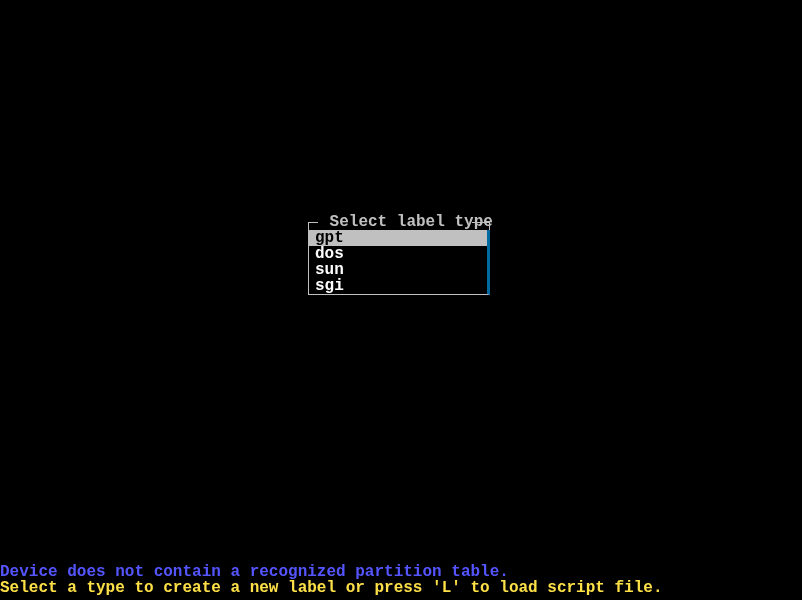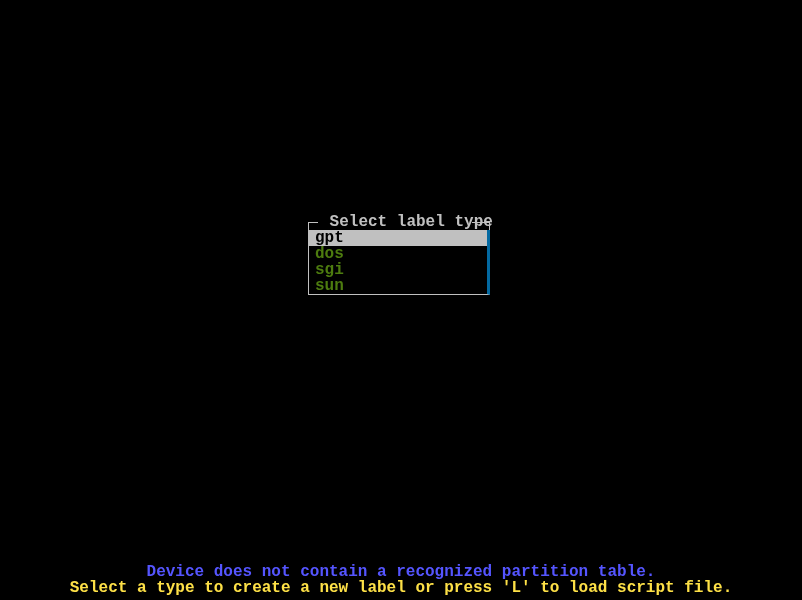--- a/index.html
+++ b/index.html
@@ -54,33 +54,32 @@
   }
   .dialog-body {
     border-left: 1px solid #c0c0c0;
     border-right: 3px solid #0369a1;
     border-bottom: 1px solid #c0c0c0;
   }
   .menu-item {
     padding: 0 6px;
     height: 16px;
     white-space: pre;
-    color: #4d7c0f;
+    color: #ffffff;
     cursor: pointer;
   }
   .menu-item.selected {
     background: #c0c0c0;
     color: #000;
   }
   .footer {
     position: absolute;
     bottom: 4px;
     left: 0;
     width: 802px;
-    text-align: center;
   }
   .status-line {
     color: #5555ff;
     white-space: pre;
   }
   .hint-line {
     color: #fde047;
     white-space: pre;
   }
 </style>
@@ -93,22 +92,22 @@
     <div class="title-row">
       <span class="corner" style="left:0;"></span>
       <span class="line-h" style="left:1px; width:9px;"></span>
       <span class="dialog-title"> Select label type </span>
       <span class="line-h" style="left:164px; width:17px;"></span>
       <span class="corner" style="right:0;"></span>
     </div>
     <div class="dialog-body">
       <div class="menu-item selected">gpt</div>
       <div class="menu-item">dos</div>
+      <div class="menu-item">sun</div>
       <div class="menu-item">sgi</div>
-      <div class="menu-item">sun</div>
     </div>
   </div>
 
   <div class="footer">
     <div class="status-line">Device does not contain a recognized partition table.</div>
     <div class="hint-line">Select a type to create a new label or press 'L' to load script file.</div>
   </div>
 
 </div>
 

